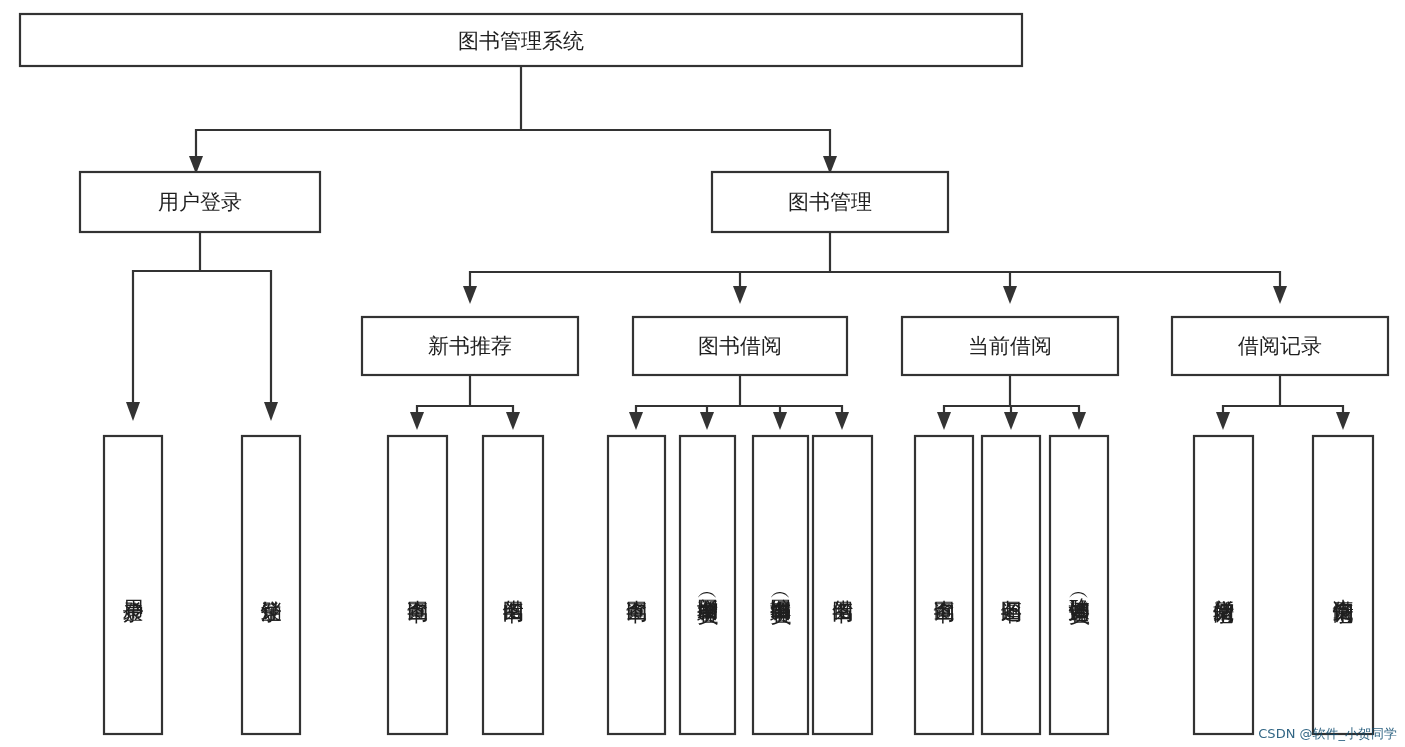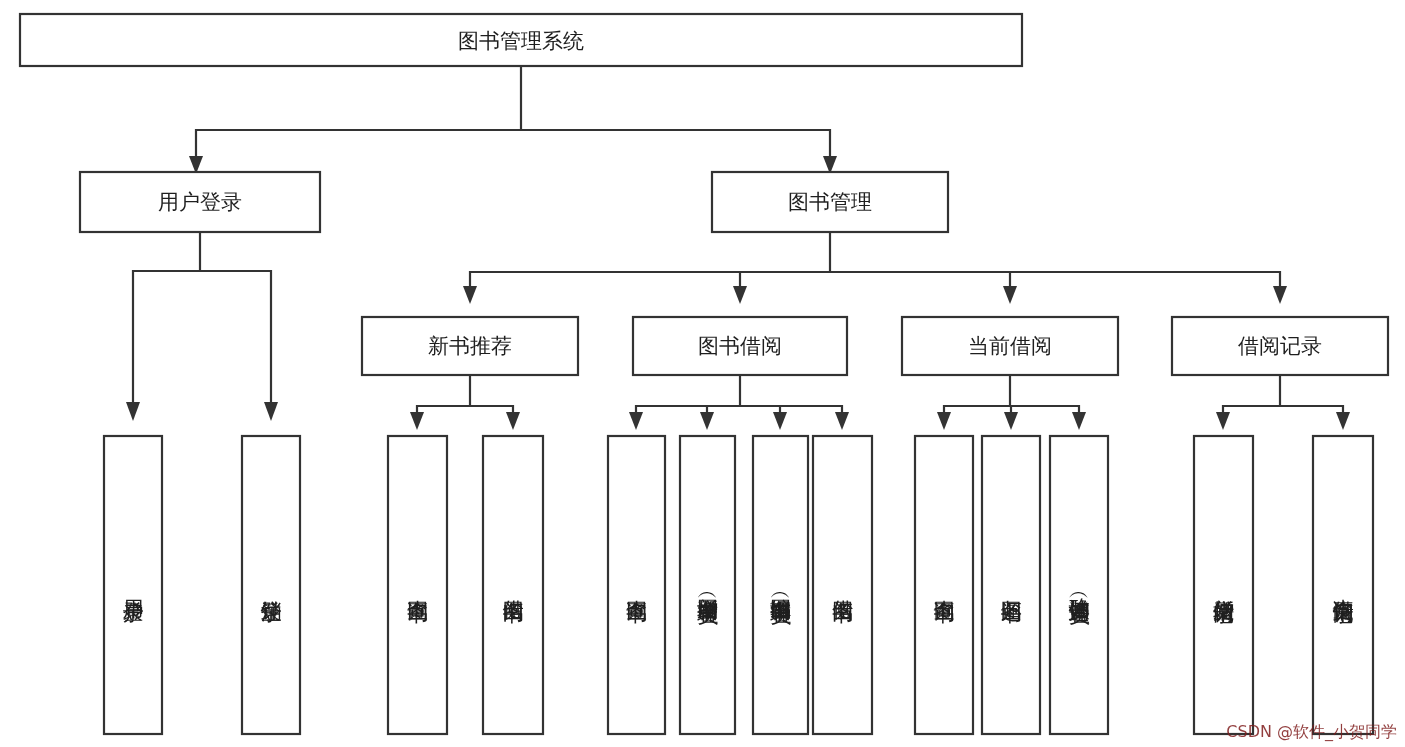--- a/index.html
+++ b/index.html
@@ -64,22 +64,22 @@
     line-height: 1.08;
     color: #1f1f1f;
     letter-spacing: 1px;
     white-space: nowrap;
   }
   .watermark {
     position: absolute;
     right: 8px;
     bottom: 4px;
     font-family: "DejaVu Sans", "Liberation Sans", sans-serif;
-    font-size: 16px;
-    color: #7f1d1d;
+    font-size: 13px;
+    color: #0c4a6e;
     opacity: 0.85;
     white-space: nowrap;
   }
 </style>
 </head>
 <body>
 
 <div id="diagram-root">
 
   <svg class="tree-canvas" viewBox="0 0 1405 747">

